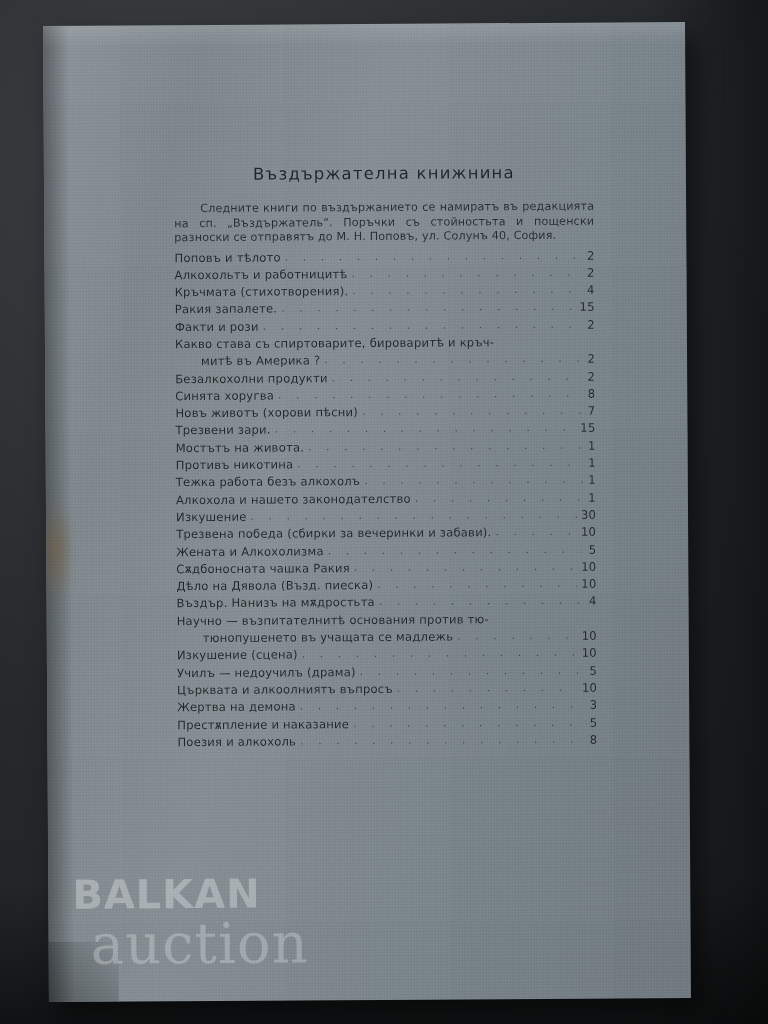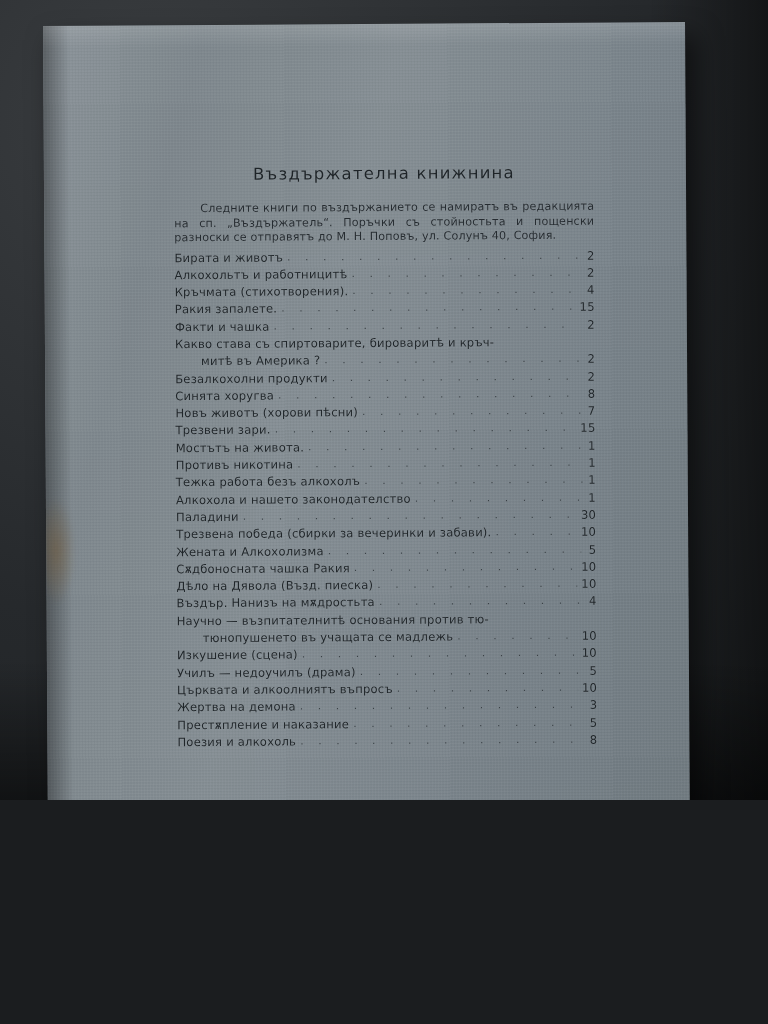--- a/index.html
+++ b/index.html
@@ -3,21 +3,21 @@
 <meta charset="utf-8">
 <style>
   html, body {
     margin: 0;
     padding: 0;
     background: #1b1d1f;
   }
   #page {
     position: relative;
     width: 768px;
-    height: 800px;
+    height: 1024px;
     overflow: hidden;
     background: #15803d;
     font-family: "DejaVu Sans", sans-serif;
   }
   
   .backdrop {
     position: absolute;
     inset: 0;
     background:
       radial-gradient(circle at 20% 15%, #3a3d40 0%, #26292c 55%, #1d2022 100%);
@@ -197,21 +197,21 @@
     <div class="content">
       <h1 class="doc-title">Въздържателна книжнина</h1>
 
       <p class="intro">
         <span class="indent"></span><span>Следните книги по въздържанието се намиратъ въ редакцията на сп. „Въздържатель“. Поръчки съ стойностьта и пощенски разноски се отправятъ до М. Н. Поповъ, ул. Солунъ 40, София.</span>
       </p>
 
       <div class="toc">
 
         <div class="toc-row">
-          <span class="toc-title">Бирата и животъ</span>
+          <span class="toc-title">Поповъ и тѣлото</span>
           <span class="toc-dots">. . . . . . . . . . . . . . . . . . . . . . . . . . . . . .</span>
           <span class="toc-page">2</span>
         </div>
 
         <div class="toc-row">
           <span class="toc-title">Алкохольтъ и работницитѣ</span>
           <span class="toc-dots">. . . . . . . . . . . . . . . . . . . . . . . . . . . . . .</span>
           <span class="toc-page">2</span>
         </div>
 
@@ -221,21 +221,21 @@
           <span class="toc-page">4</span>
         </div>
 
         <div class="toc-row">
           <span class="toc-title">Ракия запалете.</span>
           <span class="toc-dots">. . . . . . . . . . . . . . . . . . . . . . . . . . . . . .</span>
           <span class="toc-page">15</span>
         </div>
 
         <div class="toc-row">
-          <span class="toc-title">Факти и чашка</span>
+          <span class="toc-title">Факти и рози</span>
           <span class="toc-dots">. . . . . . . . . . . . . . . . . . . . . . . . . . . . . .</span>
           <span class="toc-page">2</span>
         </div>
 
         <div class="toc-row nodots">
           <span class="toc-title">Какво става съ спиртоварите, бироваритѣ и кръч-</span>
           <span class="toc-dots">.</span>
           <span class="toc-page"></span>
         </div>
         <div class="toc-row toc-cont">
@@ -286,21 +286,21 @@
           <span class="toc-page">1</span>
         </div>
 
         <div class="toc-row">
           <span class="toc-title">Алкохола и нашето законодателство</span>
           <span class="toc-dots">. . . . . . . . . . . . . . . . . . . . . . . . . . . . . .</span>
           <span class="toc-page">1</span>
         </div>
 
         <div class="toc-row">
-          <span class="toc-title">Паладини</span>
+          <span class="toc-title">Изкушение</span>
           <span class="toc-dots">. . . . . . . . . . . . . . . . . . . . . . . . . . . . . .</span>
           <span class="toc-page">30</span>
         </div>
 
         <div class="toc-row">
           <span class="toc-title">Трезвена победа (сбирки за вечеринки и забави).</span>
           <span class="toc-dots">. . . . . . . . . . . . . . . . . . . . . . . . . . . . . .</span>
           <span class="toc-page">10</span>
         </div>
 

